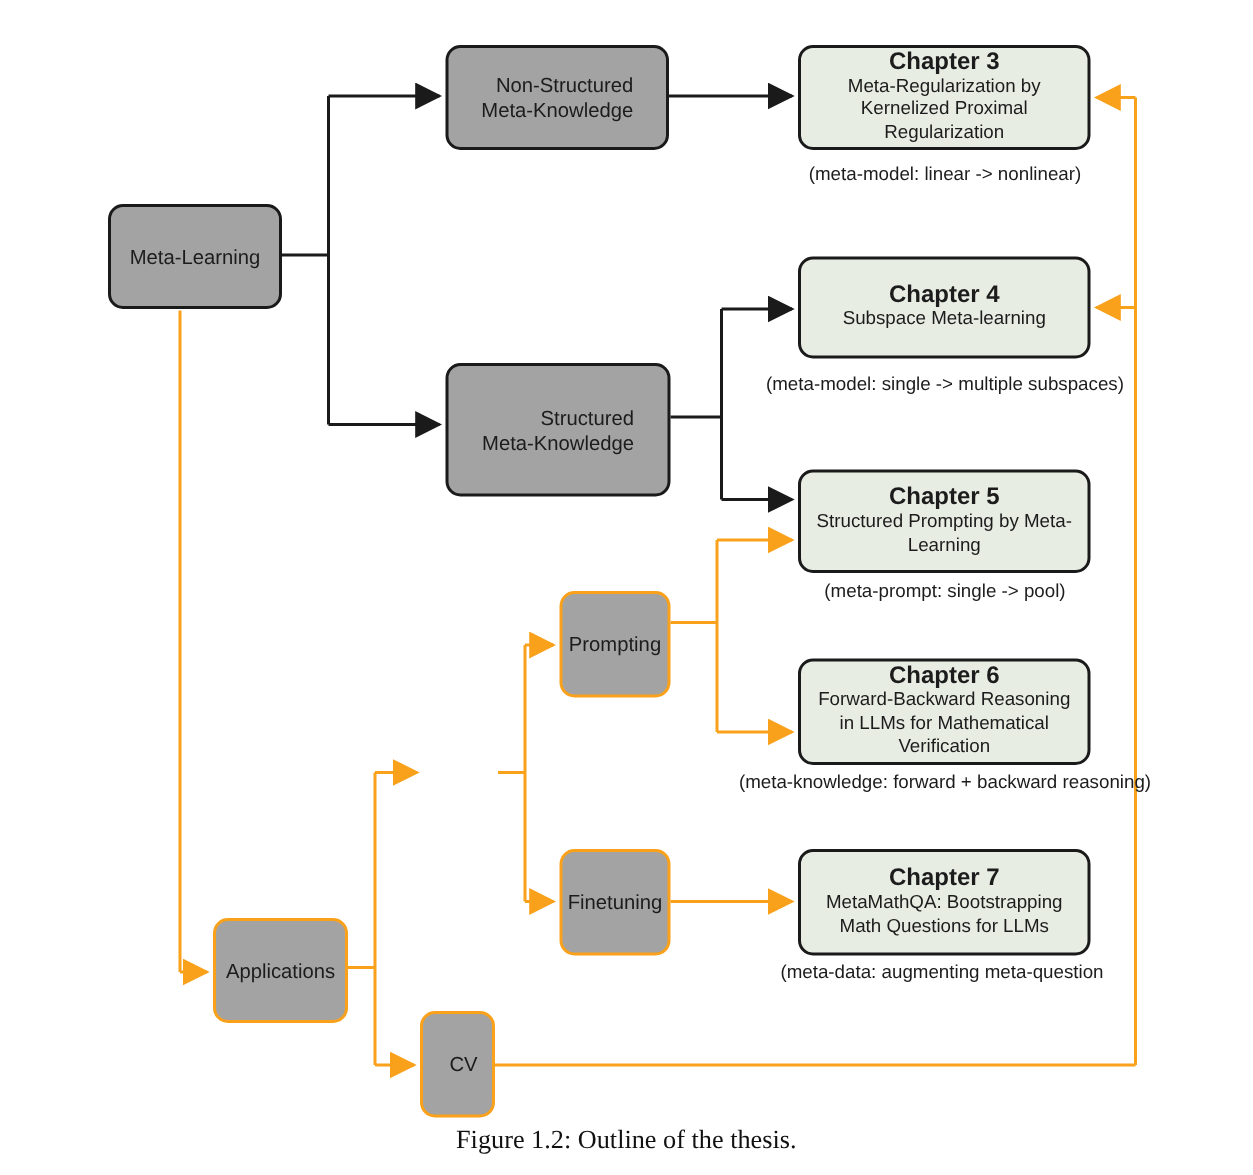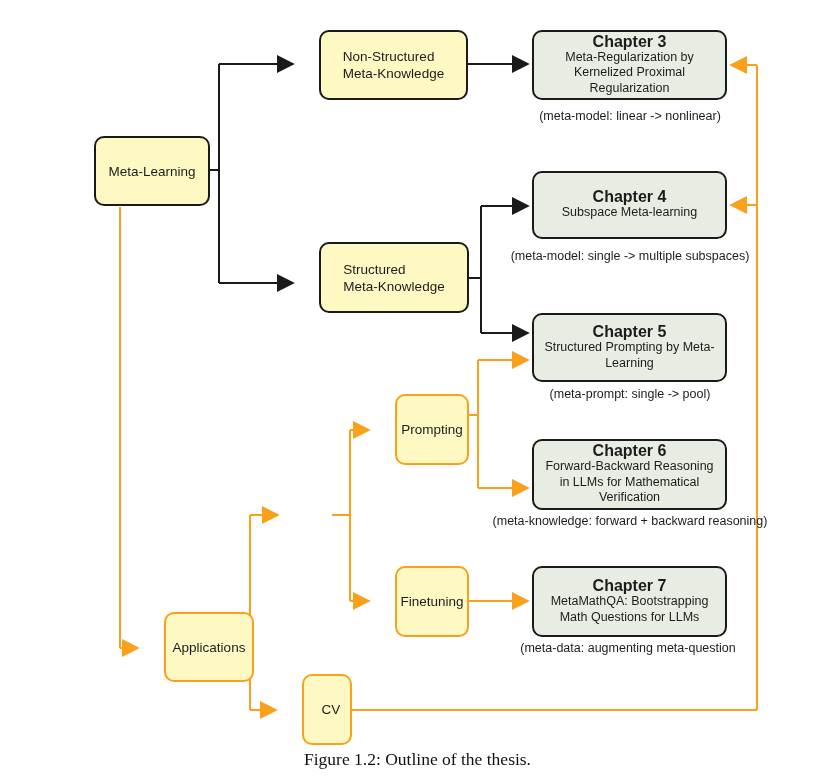--- a/index.html
+++ b/index.html
@@ -8,30 +8,29 @@
     width:835px;height:783px;
     background:#ffffff;
     font-family:"Liberation Sans","DejaVu Sans",sans-serif;
     color:#1c1c1c;
     overflow:hidden;
   }
   svg.wires{position:absolute;left:0;top:0;width:835px;height:783px;}
   .node{
     position:absolute;
     display:flex;align-items:center;justify-content:center;
-    text-align:left;
-    background:#fef9c3;
+    text-align:right;
+    background:#a3a3a3;
     border:2px solid #1a1a1a;
     border-radius:10px;
     font-size:13.5px;
     line-height:17px;
     white-space:pre-line;
     box-sizing:border-box;
     padding:2px 4px;
-    margin-left:22px;
   }
   .node.orange{border-color:#f9a11b;}
   .chapter{
     position:absolute;
     display:flex;flex-direction:column;align-items:center;justify-content:center;
     text-align:center;
     background:#e8ede4;
     border:2px solid #1a1a1a;
     border-radius:10px;
     box-sizing:border-box;
@@ -51,21 +50,21 @@
     position:absolute;
     left:0;top:749px;width:835px;
     text-align:center;
     font-family:"Liberation Serif","DejaVu Serif",serif;
     font-size:17.5px;
     color:#111111;
   }
   
   #n-meta{left:72px;top:136px;width:116px;height:70px;}
   #n-nonstruct{left:297px;top:30px;width:149px;height:70px;}
-  #n-struct{left:297px;top:242px;width:150px;height:71px;}
+  #n-struct{left:297px;top:242px;width:150px;height:89px;}
   #n-apps{left:142px;top:612px;width:90px;height:70px;}
   #n-nlp{left:282px;top:481px;width:50px;height:69px;}
   #n-prompt{left:373px;top:394px;width:74px;height:71px;}
   #n-finetune{left:373px;top:566px;width:74px;height:71px;}
   #n-cv{left:280px;top:674px;width:50px;height:71px;padding-left:12px;}
   #c3{left:532px;top:30px;width:195px;height:70px;}
   #c4{left:532px;top:171px;width:195px;height:68px;}
   #c5{left:532px;top:313px;width:195px;height:69px;}
   #c6{left:532px;top:439px;width:195px;height:71px;}
   #c7{left:532px;top:566px;width:195px;height:71px;}

